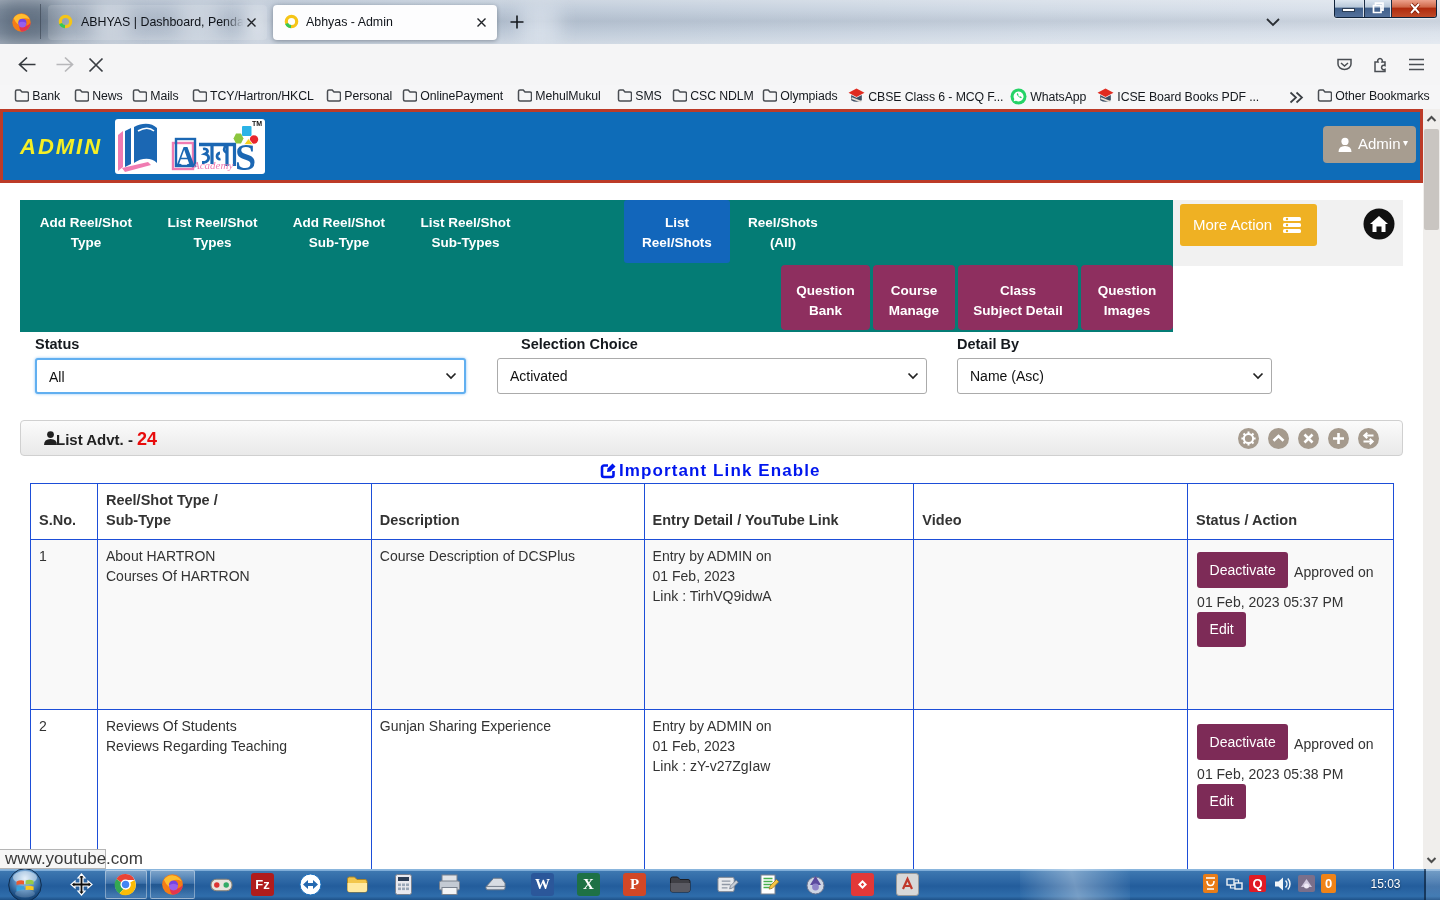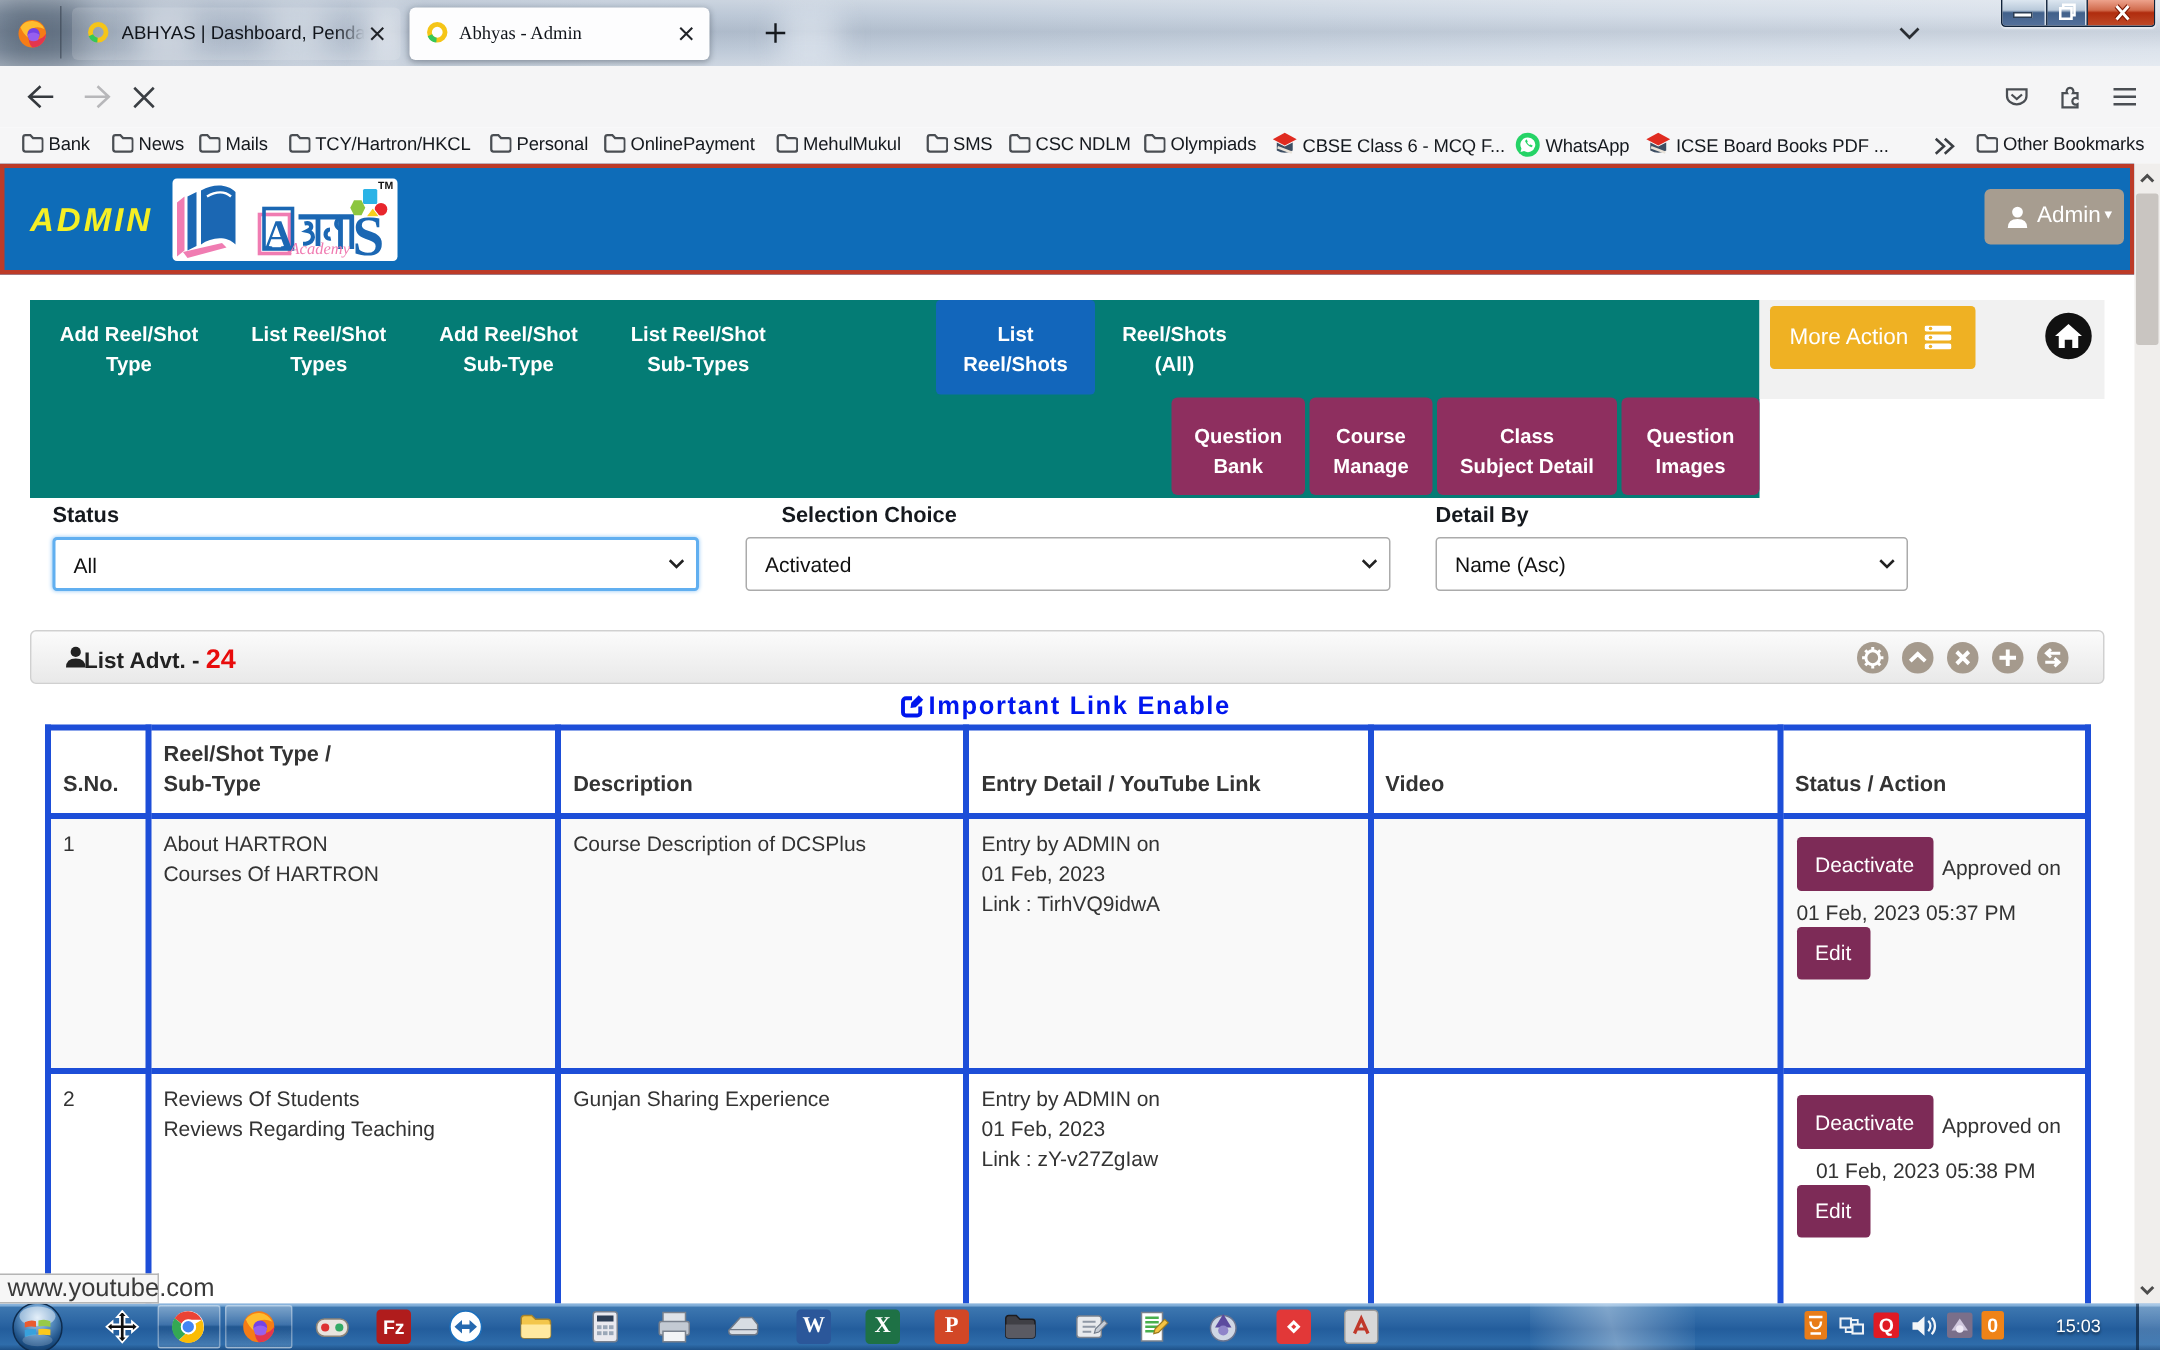--- a/index.html
+++ b/index.html
@@ -8,21 +8,21 @@
   .abs { position:absolute; }
 
   
   #titlebar { left:0; top:0; width:1440px; height:44px; overflow:hidden;
     background:linear-gradient(180deg,rgba(255,255,255,.22) 0%,rgba(255,255,255,0) 22%,rgba(43,62,90,.10) 48%,rgba(255,255,255,0) 75%,rgba(255,255,255,.25) 100%),
                linear-gradient(100deg,#8795a6 0%,#a9b6c7 10%,#bac6d5 28%,#c6d1de 50%,#d2dbe6 72%,#dce3ec 100%); }
   .blob { position:absolute; filter:blur(9px); border-radius:8px; }
   #tabsep { position:absolute; left:40px; top:4px; width:1px; height:35px; background:rgba(55,65,78,.6); }
   .tab { position:absolute; top:5px; height:35px; border-radius:4px; }
   #tab1 { left:48px; width:219px; background:rgba(255,255,255,.14); }
-  #tab2 { left:273px; width:200px; background:#fdfdfe; box-shadow:0 1px 4px rgba(20,30,40,.35);font-family:Liberation Serif, serif; }
+  #tab2 { left:273px; width:224px; background:#fdfdfe; box-shadow:0 1px 4px rgba(20,30,40,.35); }
   .tabtitle { position:absolute; left:33px; top:10px; font-size:12.4px; color:#10141a; white-space:nowrap; }
   .tabclose { position:absolute; right:7px; top:9px; width:17px; height:17px; }
   #newtab { position:absolute; left:504px; top:11px; width:22px; height:22px; }
   #alltabs { position:absolute; left:1264px; top:13px; }
 
   
   #navbar { left:0; top:44px; width:1440px; height:41px; background:#f5f5f6; }
   #urlbar { position:absolute; left:231px; top:6px; width:977px; height:30px; background:#f0f0f1; border-radius:8px; }
   #urltxt { position:absolute; left:61px; top:7px; font-size:14px; color:#7a7a7e; white-space:nowrap; }
   #urltxt b { color:#0c0c0d; font-weight:normal; }
@@ -47,21 +47,21 @@
 
   .sellabel { position:absolute; top:227px; font-size:14.5px; font-weight:bold; color:#15191e; }
   .selbox { position:absolute; top:249px; height:36px; background:#fff; border:1px solid #ababab; border-radius:3px; font-size:14px; color:#101010; line-height:34px; padding-left:12px; }
 
   #panelbar { position:absolute; left:20px; top:311px; width:1383px; height:36px; background:linear-gradient(#fbfbfb,#e9e9e9); border:1px solid #d0d0d0; border-radius:4px; }
   .circbtn { position:absolute; top:7px; width:21px; height:21px; border-radius:50%; background:#a59a8d; }
 
   #implink { position:absolute; left:619px; top:352px; font-size:17px; font-weight:bold; color:#0016ee; letter-spacing:1.1px; }
 
   #tbl { position:absolute; left:30px; top:374px; width:1364px; border-collapse:collapse; font-size:14px; color:#333; }
-  #tbl td, #tbl th { border:4px solid #1d4ed8; vertical-align:top; padding:6px 8px; text-align:left; line-height:20px; }
+  #tbl td, #tbl th { border:1px solid #1d4ed8; vertical-align:top; padding:6px 8px; text-align:left; line-height:20px; }
   #tbl th { font-size:14.5px; vertical-align:bottom; padding-bottom:9px; }
   #tbl tr.odd { background:#f9f9f9; }
   .btn-mar { display:inline-block; background:#7d2b57; color:#fff; border-radius:3px; font-size:14px; text-align:center; }
 
   #ytooltip { left:0; top:849px; width:106px; height:20px; background:#f6f6f6; border:1px solid #b5b5b5; border-left:none; font-size:17px; color:#3a3a3a; line-height:18px; padding-left:5px; z-index:5; }
 
   #sbar { left:1423px; top:109px; width:17px; height:760px; background:#f0eeec; }
   #sthumb { position:absolute; left:1px; top:20px; width:15px; height:101px; background:#c9c5c1; border-radius:2px; }
 
   
@@ -364,21 +364,21 @@
       </tr>
       <tr style="height:170px">
         <td>2</td>
         <td>Reviews Of Students<br>Reviews Regarding Teaching</td>
         <td>Gunjan Sharing Experience</td>
         <td>Entry by ADMIN on<br>01 Feb, 2023<br>Link : zY-v27ZgIaw</td>
         <td></td>
         <td style="position:relative;padding:0;">
           <div class="btn-mar" style="position:absolute;left:9px;top:14px;width:91px;height:36px;line-height:36px;">Deactivate</div>
           <div style="position:absolute;left:106px;top:24px;">Approved on</div>
-          <div style="position:absolute;left:22px;top:54px;">01 Feb, 2023 05:38 PM</div>
+          <div style="position:absolute;left:9px;top:54px;">01 Feb, 2023 05:38 PM</div>
           <div class="btn-mar" style="position:absolute;left:9px;top:74px;width:49px;height:35px;line-height:35px;">Edit</div>
         </td>
       </tr>
     </tbody>
       </table>
   </div>
   <div class="abs" id="sbar">
     <svg class="abs" style="left:3px;top:6px" width="11" height="8" viewBox="0 0 11 8">
         <path d="M1.5 6 L5.5 2 L9.5 6" fill="none" stroke="#4d4d4d" stroke-width="2"></path>
       </svg>

